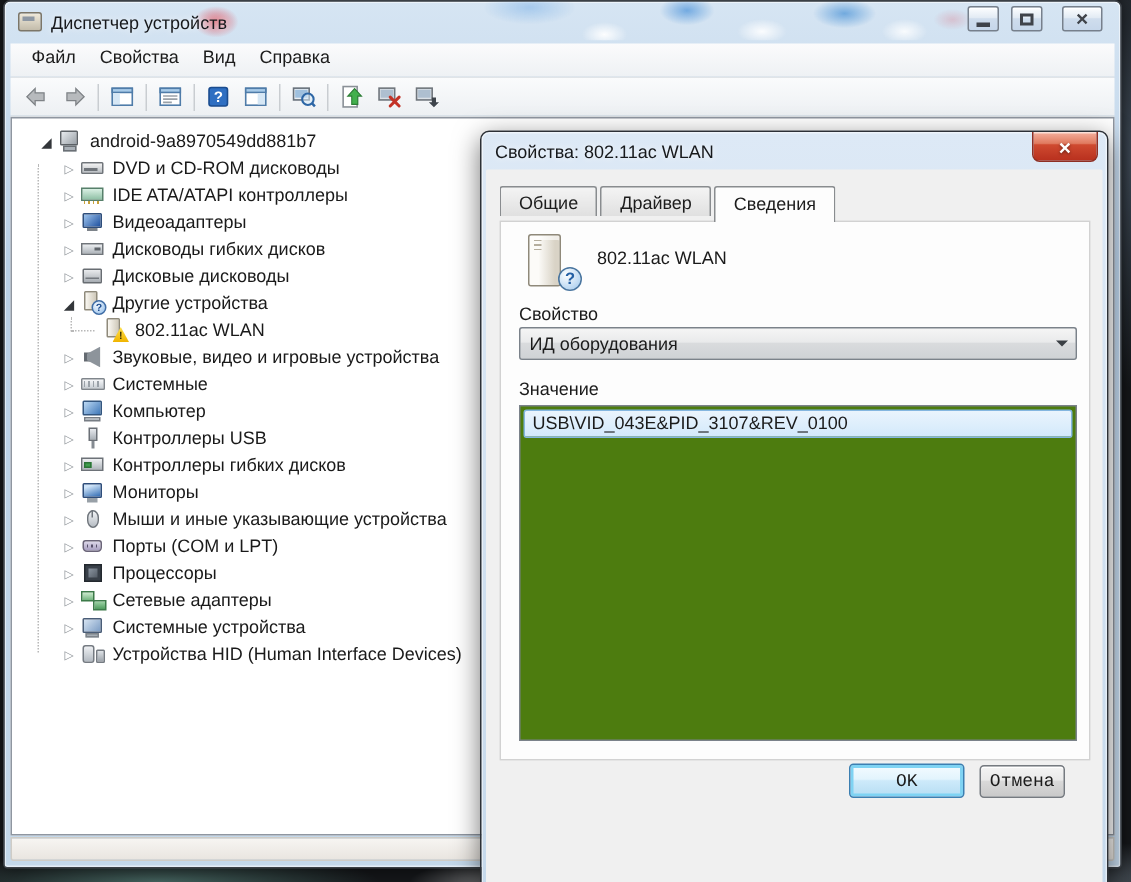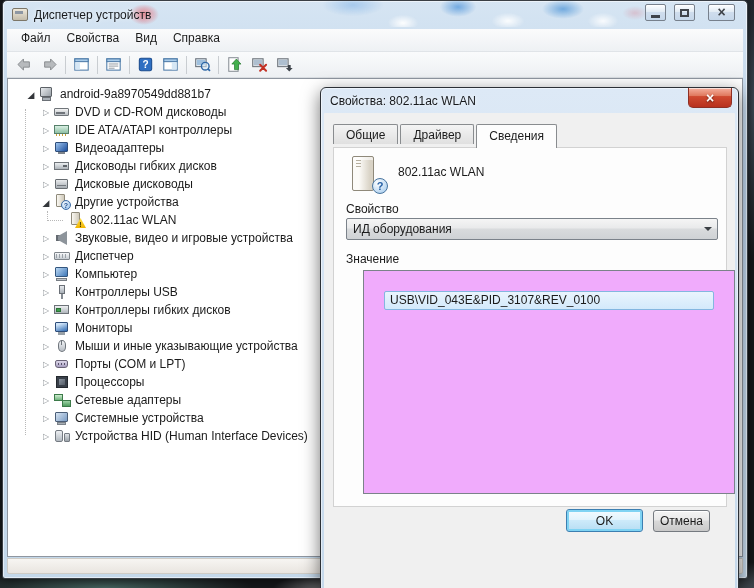--- a/index.html
+++ b/index.html
@@ -142,24 +142,24 @@
   .dev-icon .badge::after{content:"?"}
   .dev-name{position:absolute;left:64px;top:17px}
   .lbl{position:absolute;color:#1b1b1b}
   .prop-label{left:12px;top:54px}
   .val-label{left:12px;top:104px}
   .combo{position:absolute;left:12px;top:70px;width:372px;height:22px;border:1px solid #7b828a;border-radius:2px;
     background:linear-gradient(#f5f5f5,#e9eaeb 45%,#d9dbdd 50%,#cfd2d5);box-sizing:border-box}
   .combo-text{position:absolute;left:6px;top:0;line-height:20px;color:#1b1b1b}
   .combo-btn{position:absolute;right:1px;top:1px;bottom:1px;width:17px;display:flex;align-items:center;justify-content:center}
   .combo-btn .arr{width:0;height:0;border-left:4px solid transparent;border-right:4px solid transparent;border-top:4px solid #3a3f44}
-  .listbox{position:absolute;left:29px;top:122px;width:372px;height:224px;background:#f0abfc;border:1px solid #7b828a;box-sizing:border-box;padding:19px;overflow:hidden}
+  .listbox{position:absolute;left:12px;top:122px;width:372px;height:224px;background:#4d7c0f;border:1px solid #7b828a;box-sizing:border-box;padding:1px;overflow:hidden}
   .lv{height:17px;line-height:17px;padding:0 5px;margin:1px;border:1px solid transparent;border-radius:2px;color:#1b1b1b;white-space:nowrap}
   .lv.sel{background:linear-gradient(#eaf4fd,#d3e9fb);border-color:#84b6e0}
-  .btn{position:absolute;font-family:Liberation Sans, sans-serif;font-size:12px;color:#1b1b1b;border-radius:3px;padding:0;box-sizing:border-box}
+  .btn{position:absolute;font-family:Liberation Mono, monospace;font-size:12px;color:#1b1b1b;border-radius:3px;padding:0;box-sizing:border-box}
   .btn-ok{left:242px;top:396px;width:77px;height:23px;border:1px solid #3c7fb1;
     background:linear-gradient(#f4fbff,#e2f4fd 45%,#cdeafa 50%,#b6ddf3);box-shadow:inset 0 0 0 2px #7fd3f3}
   .btn-cancel{left:329px;top:397px;width:57px;height:22px;border:1px solid #757a80;
     background:linear-gradient(#f4f4f4,#e9e9e9 45%,#d9d9d9 50%,#c9c9c9);box-shadow:inset 0 1px 0 #fff}
 </style>
 </head>
 <body>
 
 <svg width="0" height="0" style="position:absolute" aria-hidden="true">
   <defs>
@@ -340,21 +340,21 @@
           <span class="tree-label">802.11ac WLAN</span>
         </div>
         <div class="tree-row" style="padding-left: 33px;">
           <span class="exp collapsed"></span>
           <span class="ti ic-sound-device"></span>
           <span class="tree-label">Звуковые, видео и игровые устройства</span>
         </div>
         <div class="tree-row" style="padding-left: 33px;">
           <span class="exp collapsed"></span>
           <span class="ti ic-keyboard"></span>
-          <span class="tree-label">Диспетчер</span>
+          <span class="tree-label">Системные</span>
         </div>
         <div class="tree-row" style="padding-left: 33px;">
           <span class="exp collapsed"></span>
           <span class="ti ic-computer"></span>
           <span class="tree-label">Компьютер</span>
         </div>
         <div class="tree-row" style="padding-left: 33px;">
           <span class="exp collapsed"></span>
           <span class="ti ic-usb-controller"></span>
           <span class="tree-label">Контроллеры USB</span>

